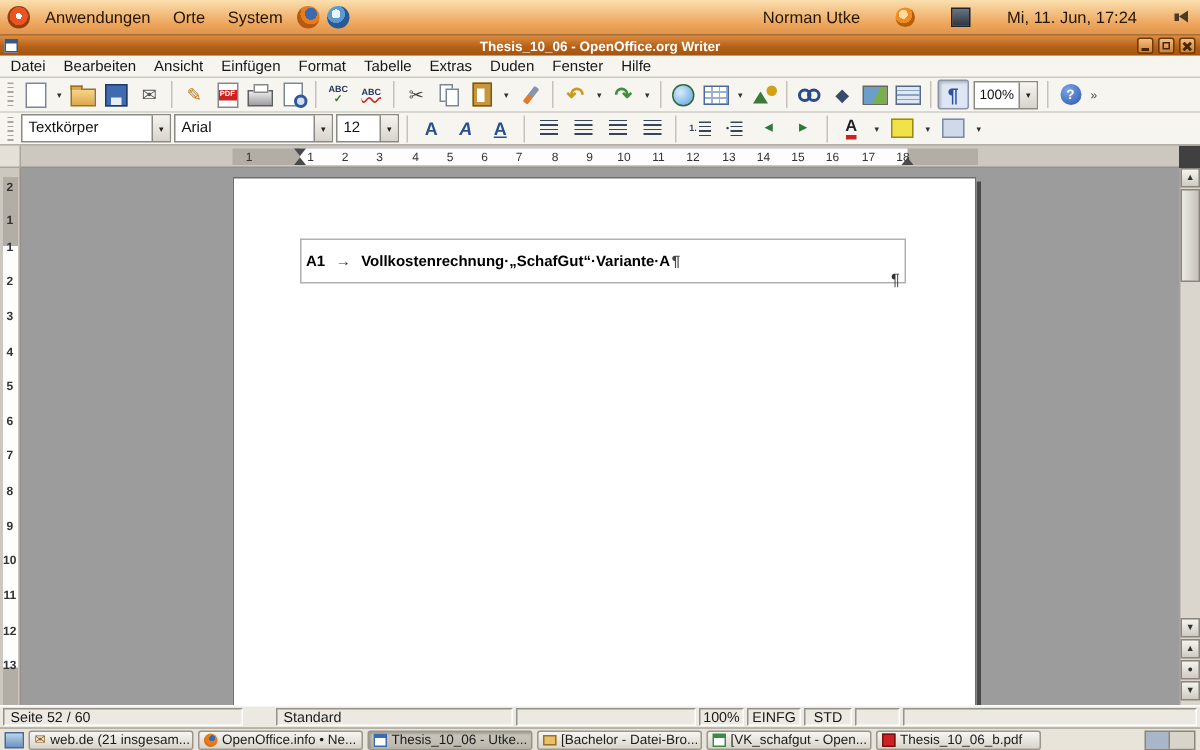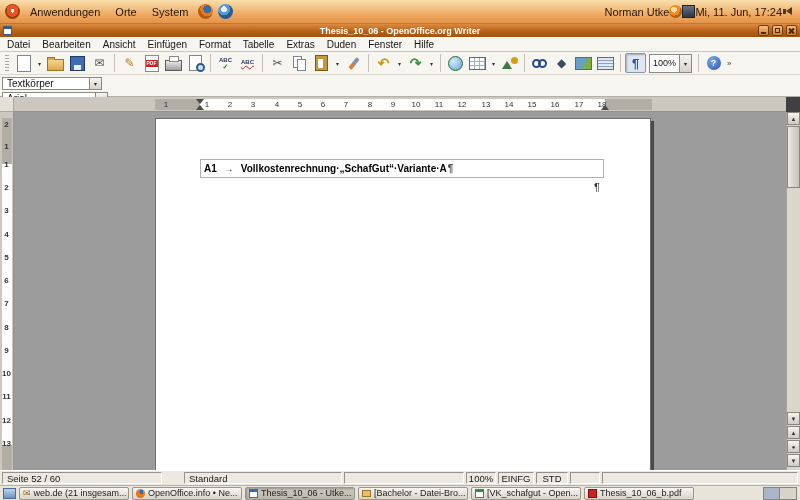--- a/index.html
+++ b/index.html
@@ -9,21 +9,21 @@
   #top-panel{position:absolute;left:0;top:0;width:800px;height:24px;box-sizing:border-box;
     background:linear-gradient(#fadfae,#eda55c 70%,#e2944a);border-bottom:1px solid #b97a33;
     display:flex;align-items:center;gap:5px;padding:0 5px;font-size:11px;color:#241505;}
   .panel-menu{padding:2px 5px;}
   .logo-icon{width:15px;height:15px;border-radius:50%;
     background:radial-gradient(circle at 50% 45%,#fff 0 2px,#e95420 2px 6px,#93400f 6px);}
   .ff-icon{width:15px;height:15px;border-radius:50%;
     background:radial-gradient(circle at 62% 35%,#3a6ab0 0 4px,#e87b1a 4px 7px,#b65a10 7px);}
   .launcher-icon{width:15px;height:15px;border-radius:50%;
     background:radial-gradient(circle at 40% 35%,#eaf4fc 0 3px,#5a9ad0 3px 6px,#2a5a94 6px);}
-  .panel-right{margin-left:auto;display:flex;align-items:center;gap:0;}
+  .panel-right{margin-left:auto;display:flex;align-items:center;gap:24px;}
   .tray{width:13px;height:13px;display:inline-block;}
   .tray.update{border-radius:50%;background:radial-gradient(circle at 40% 35%,#ffd9a0 0 3px,#ef8b1f 3px 6px,#b55f0c 6px);}
   .tray.net{background:linear-gradient(#6a7482,#2e3640);border:1px solid #1d232b;box-sizing:border-box;}
   .tray.vol{position:relative;}
   .tray.vol::before{content:"";position:absolute;left:1px;top:4px;width:3px;height:5px;background:#4c3a26;}
   .tray.vol::after{content:"";position:absolute;left:4px;top:2px;border-top:4px solid transparent;
      border-bottom:4px solid transparent;border-right:6px solid #4c3a26;}
   
   #titlebar{position:absolute;left:0;top:24px;width:800px;height:13px;
     background:linear-gradient(#dd8b41,#b56118 55%,#a2540f);display:flex;align-items:center;
@@ -40,21 +40,21 @@
   .wbtn.close::before{transform:rotate(45deg);}
   .wbtn.close::after{transform:rotate(-45deg);}
   
   #menubar{position:absolute;left:0;top:37px;width:800px;height:15px;background:#f7f5f0;
     border-bottom:1px solid #cdc9c1;display:flex;align-items:center;font-size:10px;color:#161616;padding-left:1px;box-sizing:border-box;}
   .menu-item{padding:0 6px;}
   
   #toolbar-standard{position:absolute;left:0;top:52px;width:800px;height:23px;background:#f7f5f0;
     border-bottom:1px solid #dcd8d0;display:flex;align-items:center;padding-left:2px;box-sizing:border-box;gap:1px;}
   #toolbar-formatting{position:absolute;left:0;top:75px;width:800px;height:22px;background:#f7f5f0;
-    border-bottom:1px solid #b3afa7;display:flex;padding-left:2px;box-sizing:border-box;gap:2px;flex-direction:column;}
+    border-bottom:1px solid #b3afa7;display:flex;align-items:center;padding-left:2px;box-sizing:border-box;gap:2px;}
   .tb-handle{width:4px;height:16px;margin:0 3px;
     background:repeating-linear-gradient(to bottom,#aaa69e 0 1px,transparent 1px 3px);}
   .tb-sep{width:1px;height:18px;background:#c6c2ba;margin:0 3px;}
   .tb-btn{min-width:21px;height:20px;display:flex;align-items:center;justify-content:center;border:1px solid transparent;box-sizing:border-box;}
   .tb-btn.pressed{background:#dde6f2;border:1px solid #8a96a8;border-radius:2px;box-shadow:inset 1px 1px 2px rgba(0,0,0,.25);}
   .tb-dd{width:9px;height:20px;display:flex;align-items:center;justify-content:center;font-size:6px;color:#333;}
   
   .ic-page{width:12px;height:15px;background:#fff;border:1px solid #7a8694;}
   .ic-folder{width:15px;height:10px;background:linear-gradient(#f7d488,#dca84e);border:1px solid #9a7422;position:relative;margin-top:3px;}
   .ic-folder::before{content:"";position:absolute;top:-3px;left:-1px;width:6px;height:2px;background:#dca84e;border:1px solid #9a7422;border-bottom:none;}
@@ -131,21 +131,21 @@
   .mk.up{border-bottom:5px solid #4a4a4a;top:8px;}
   #ruler-v{position:absolute;left:0;top:112px;width:14px;height:358px;background:#ccc8c0;
     border-right:1px solid #96928a;box-sizing:border-box;overflow:hidden;font-size:8px;color:#333;}
   .rv-page{position:absolute;left:2px;top:6px;width:10px;height:352px;background:#b2aea6;}
   .rv-text{position:absolute;left:2px;top:52px;width:10px;height:281px;background:#fdfdfd;}
   .rv-n{position:absolute;left:0;width:13px;text-align:center;}
   
   #doc-area{position:absolute;left:14px;top:112px;width:772px;height:358px;background:#9c9c9c;overflow:hidden;}
   #page{position:absolute;left:141px;top:6px;width:496px;height:410px;background:#fff;
     border:1px solid #6e6e6e;box-shadow:3px 3px 0 rgba(30,30,30,.65);box-sizing:border-box;}
-  #doc-table{position:absolute;left:44px;top:40px;width:404px;height:19px;border:1px solid #b0b0b0;
+  #doc-table{position:absolute;left:44px;top:40px;width:404px;height:30px;border:1px solid #b0b0b0;
     display:flex;align-items:center;font-weight:bold;font-size:10px;color:#000;box-sizing:border-box;padding-left:3px;white-space:nowrap;}
   .tabmark{color:#333;margin:0 7px;font-weight:normal;}
   .pmark{color:#444;margin-left:1px;}
   #after-pilcrow{position:absolute;left:438px;top:62px;font-size:11px;color:#333;font-weight:normal;}
   
   #v-scrollbar{position:absolute;left:786px;top:112px;width:14px;height:358px;background:#dad6ce;
     border-left:1px solid #a8a49c;box-sizing:border-box;}
   .sb-btn{position:absolute;left:0;width:13px;height:13px;box-sizing:border-box;
     background:linear-gradient(#f6f4f0,#cfcbc3);border:1px solid #8a867e;
     display:flex;align-items:center;justify-content:center;font-size:6px;color:#333;}

